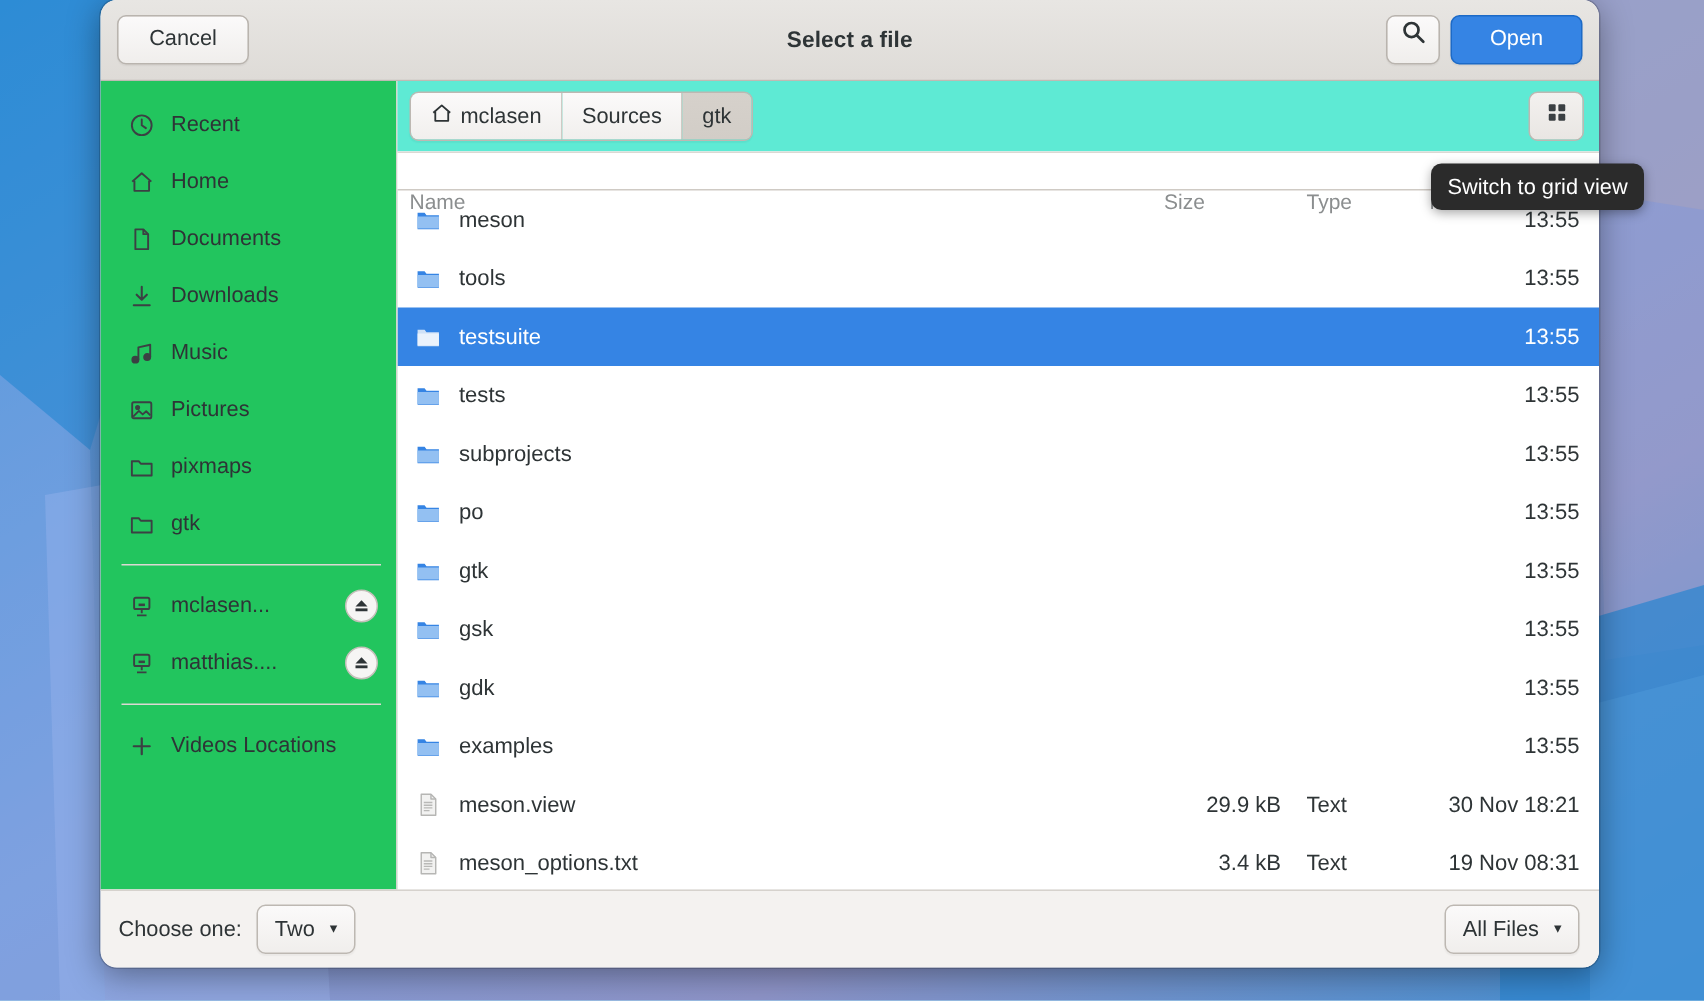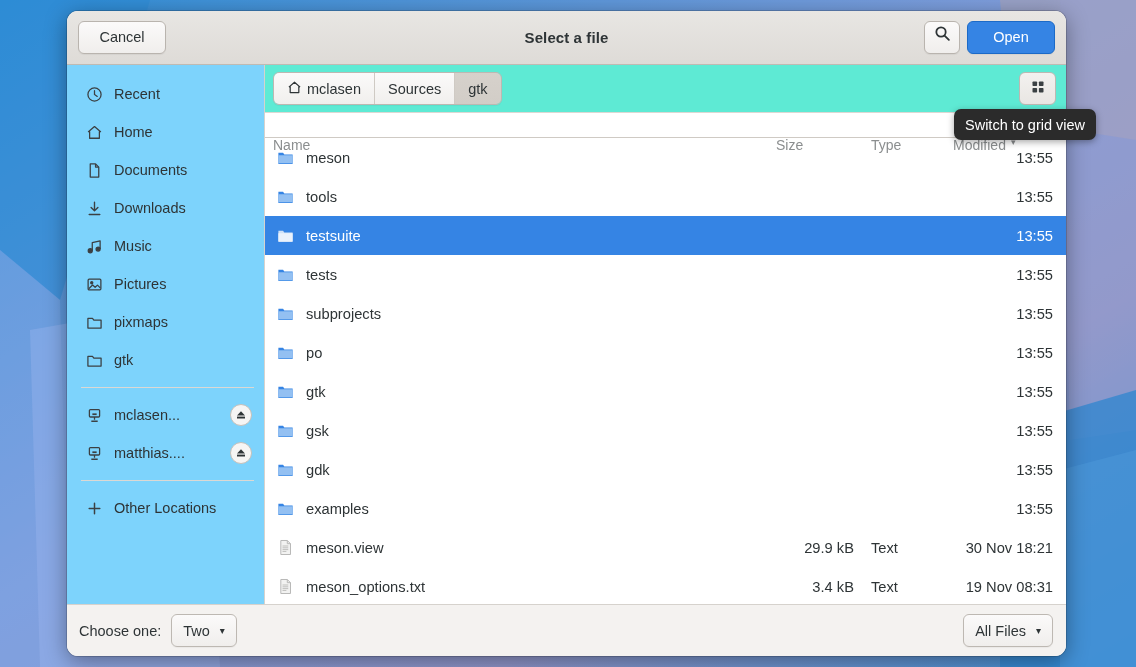--- a/index.html
+++ b/index.html
@@ -13,21 +13,21 @@
     background: #3d8fd4;
   }
 
   
   #wallpaper { position: absolute; inset: 0; }
   #wallpaper svg { display: block; width: 1136px; height: 667px; }
 
   
   #dialog {
     position: absolute;
-    left: 67px; top: 11px;
+    left: 67px; top: 0;
     width: 999px; height: 645px;
     background: #ffffff;
     border-radius: 11px;
     box-shadow: 0 5px 22px rgba(0,0,0,0.38), 0 0 0 1px rgba(0,0,0,0.16);
     overflow: hidden;
     display: flex;
     flex-direction: column;
   }
 
   
@@ -80,21 +80,21 @@
     font-size: 14.5px;
   }
 
   
   #body { flex: 1; display: flex; min-height: 0; }
 
   
   #sidebar {
     width: 198px;
     flex: 0 0 198px;
-    background: #7dd3fc;
+    background: #22c55e;
     border-right: 1px solid #d6d2cd;
     padding-top: 10px;
     display: flex;
     flex-direction: column;
     gap: 0;
   }
   .sb-item {
     height: 38px;
     display: flex;
     align-items: center;
@@ -426,21 +426,21 @@
       </div>
 
       <div class="sb-sep"></div>
 
       <div class="sb-item">
         <span class="sb-ico">
           <svg width="17" height="17" viewBox="0 0 16 16" stroke="#3b4043" stroke-width="1.4" stroke-linecap="round">
             <path d="M8 3v10M3 8h10"></path>
           </svg>
         </span>
-        <span class="sb-label">Other Locations</span>
+        <span class="sb-label">Videos Locations</span>
       </div>
     </div>
 
     <div id="files">
 
       <div id="pathrow">
         <div id="breadcrumb">
           <div class="crumb">
             <span>
               <svg width="15" height="15" viewBox="0 0 16 16" fill="none" stroke="#2e3436" stroke-width="1.3" stroke-linejoin="round">

